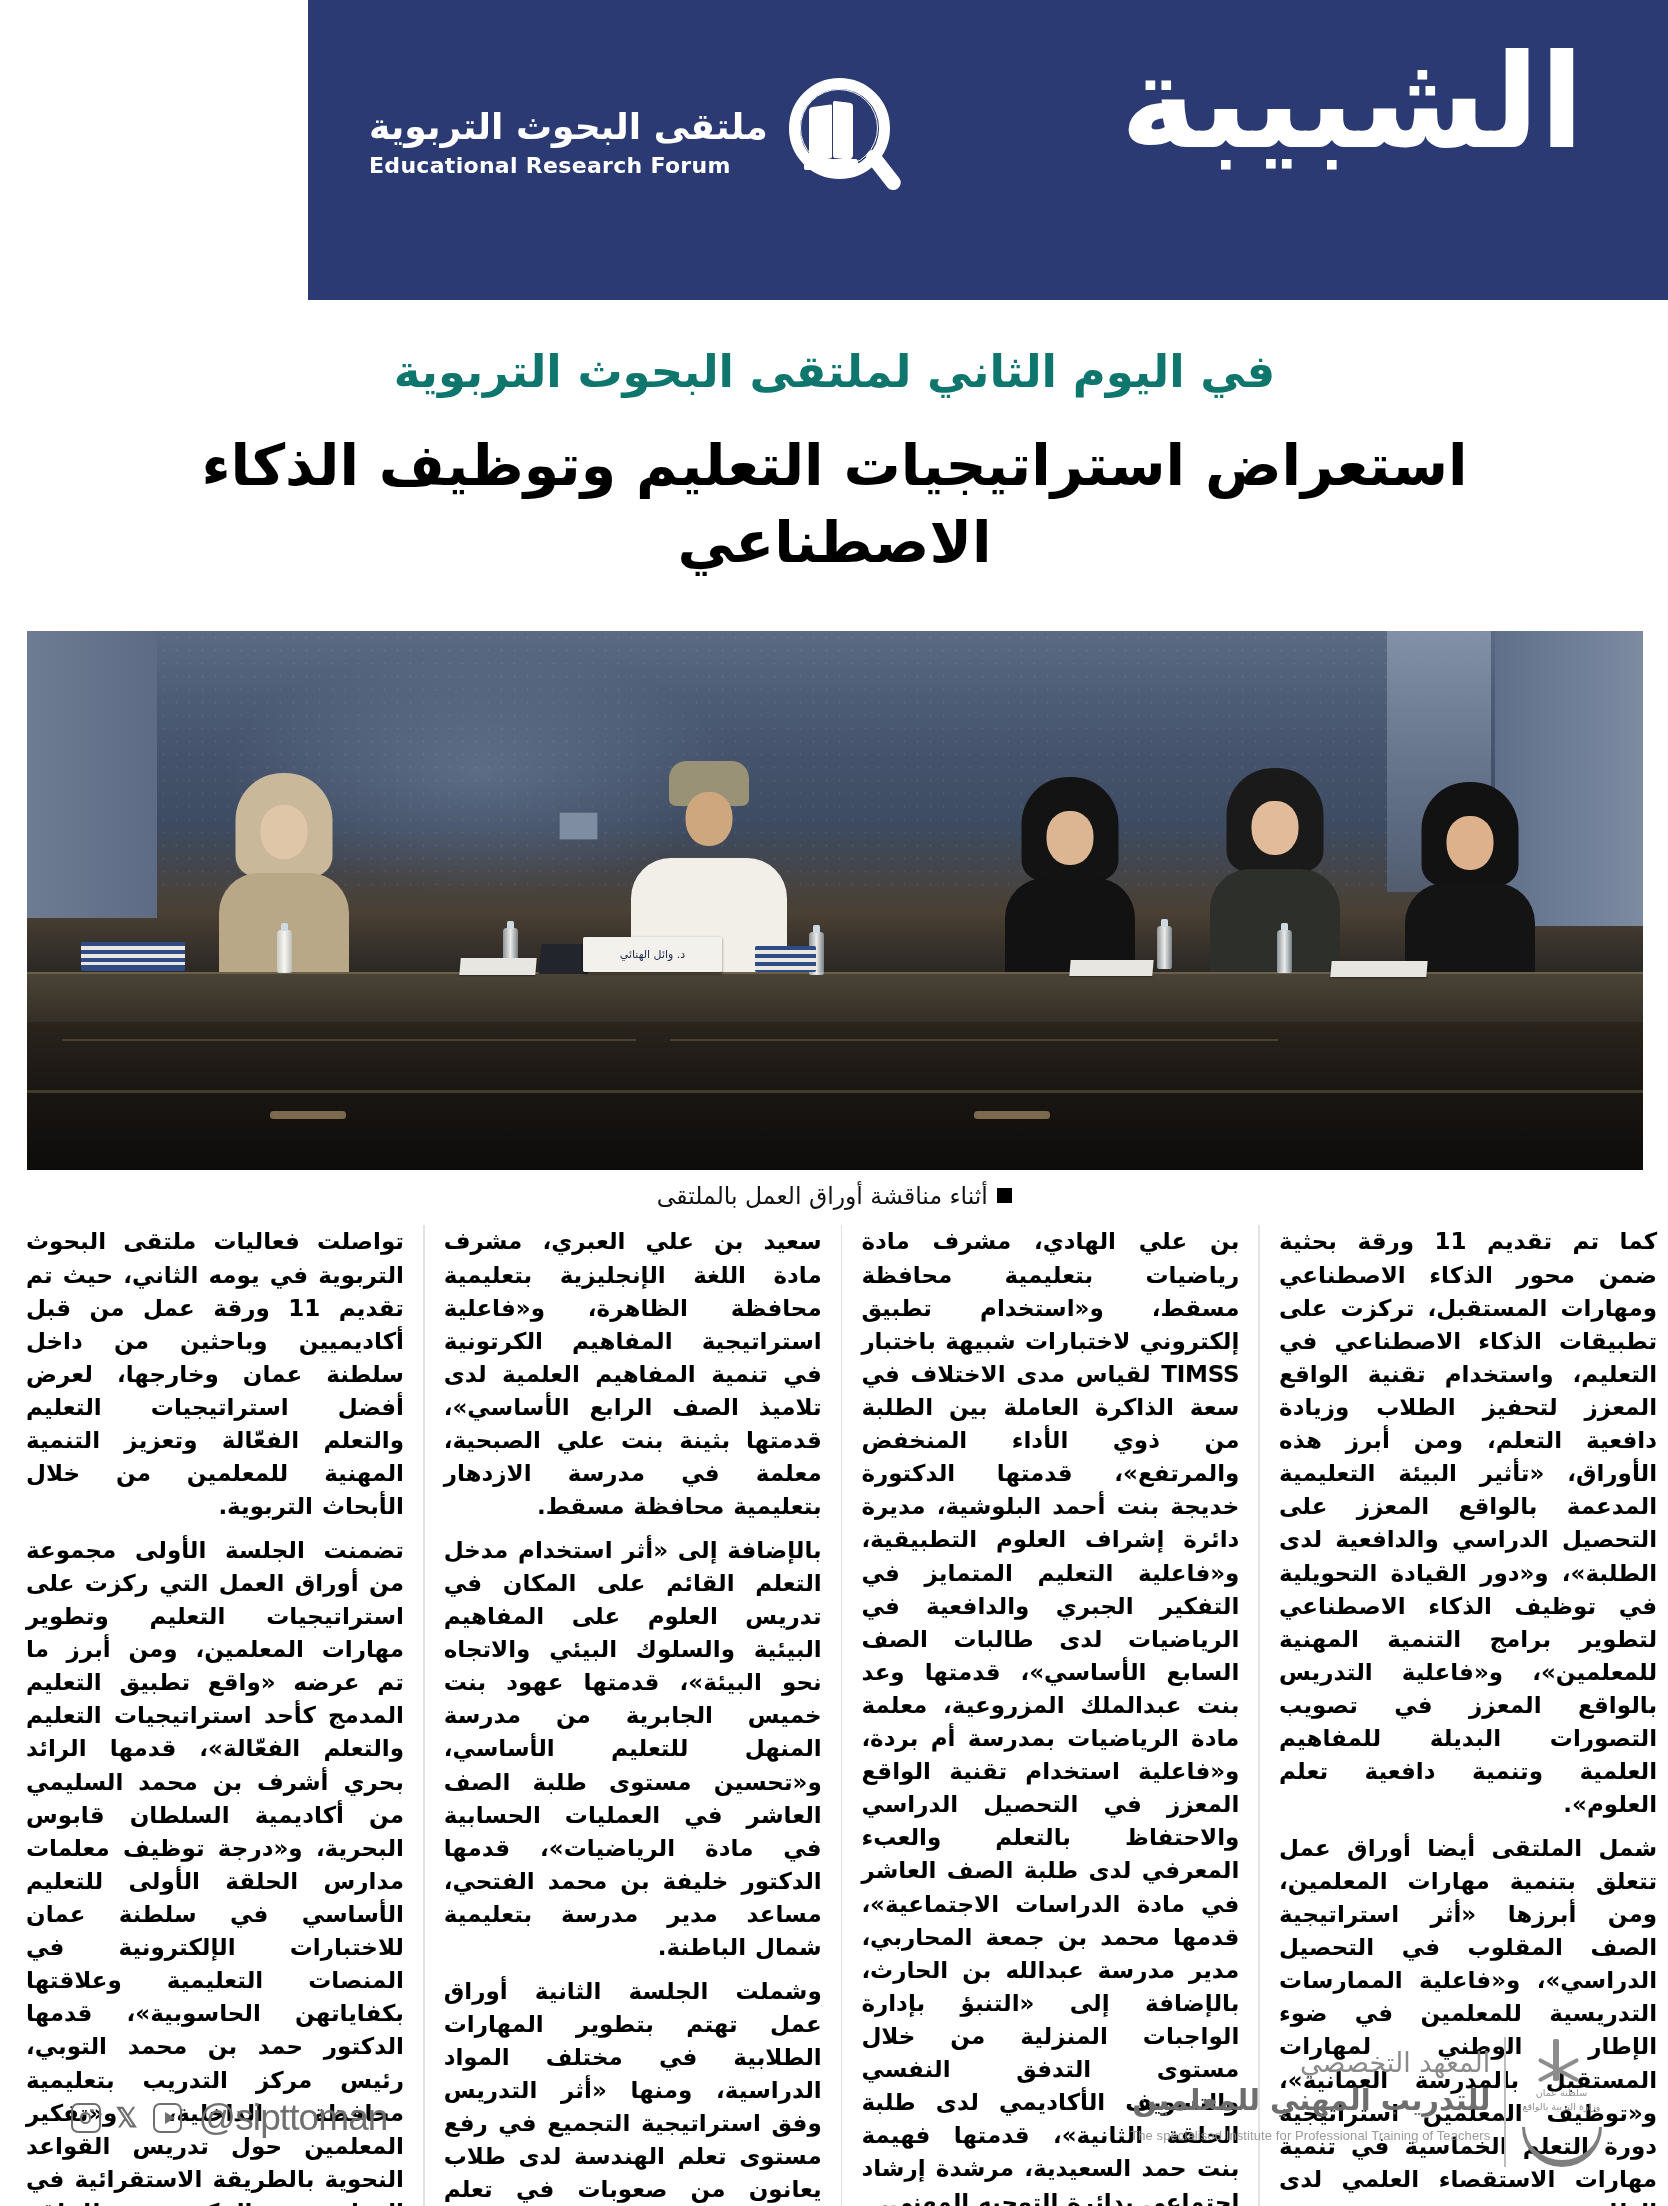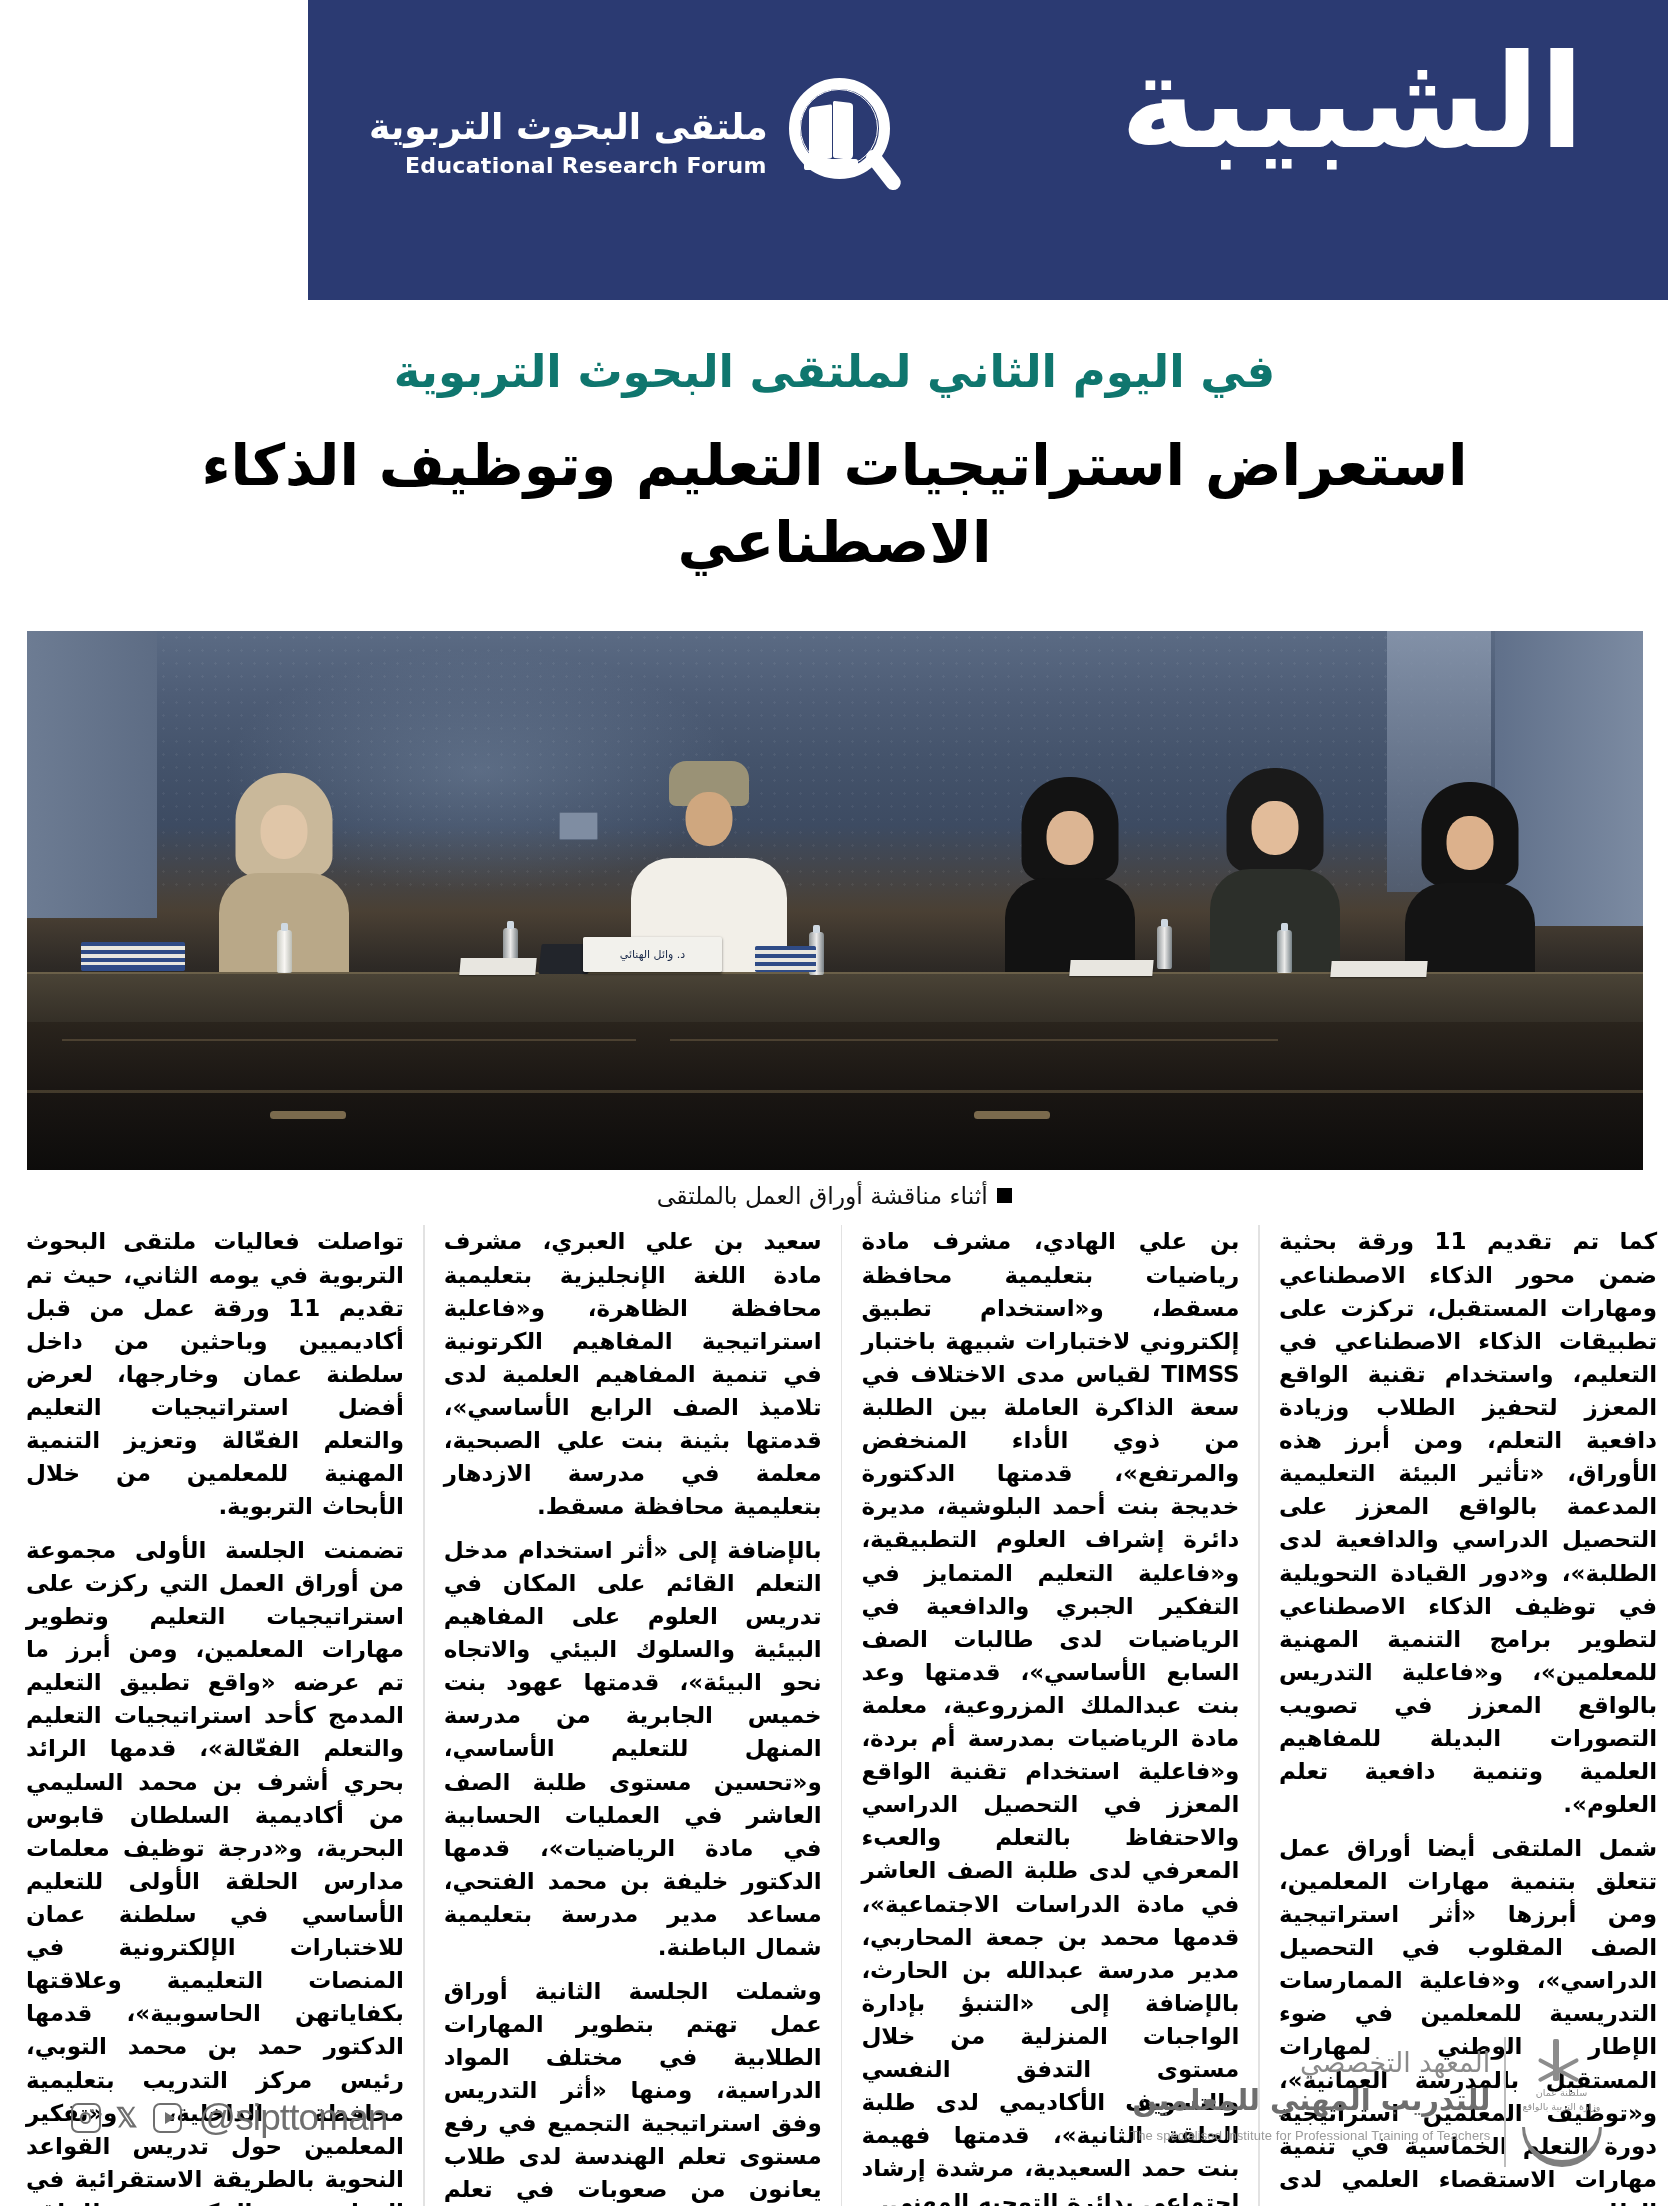--- a/index.html
+++ b/index.html
@@ -107,21 +107,20 @@
   }
   .forum-title-en {
     color: #ffffff;
     font-size: 22px;
     font-weight: bold;
     letter-spacing: 0.3px;
     direction: ltr;
     text-align: left;
     margin-top: 3.5px;
     white-space: nowrap;
-    margin-left: 36px;
   }
   .paper-name {
     position: absolute;
     right: 85px;
     top: 37px;
     color: #ffffff;
     font-size: 130px;
     font-weight: bold;
     line-height: 1;
     font-family: "DejaVu Sans", sans-serif;

